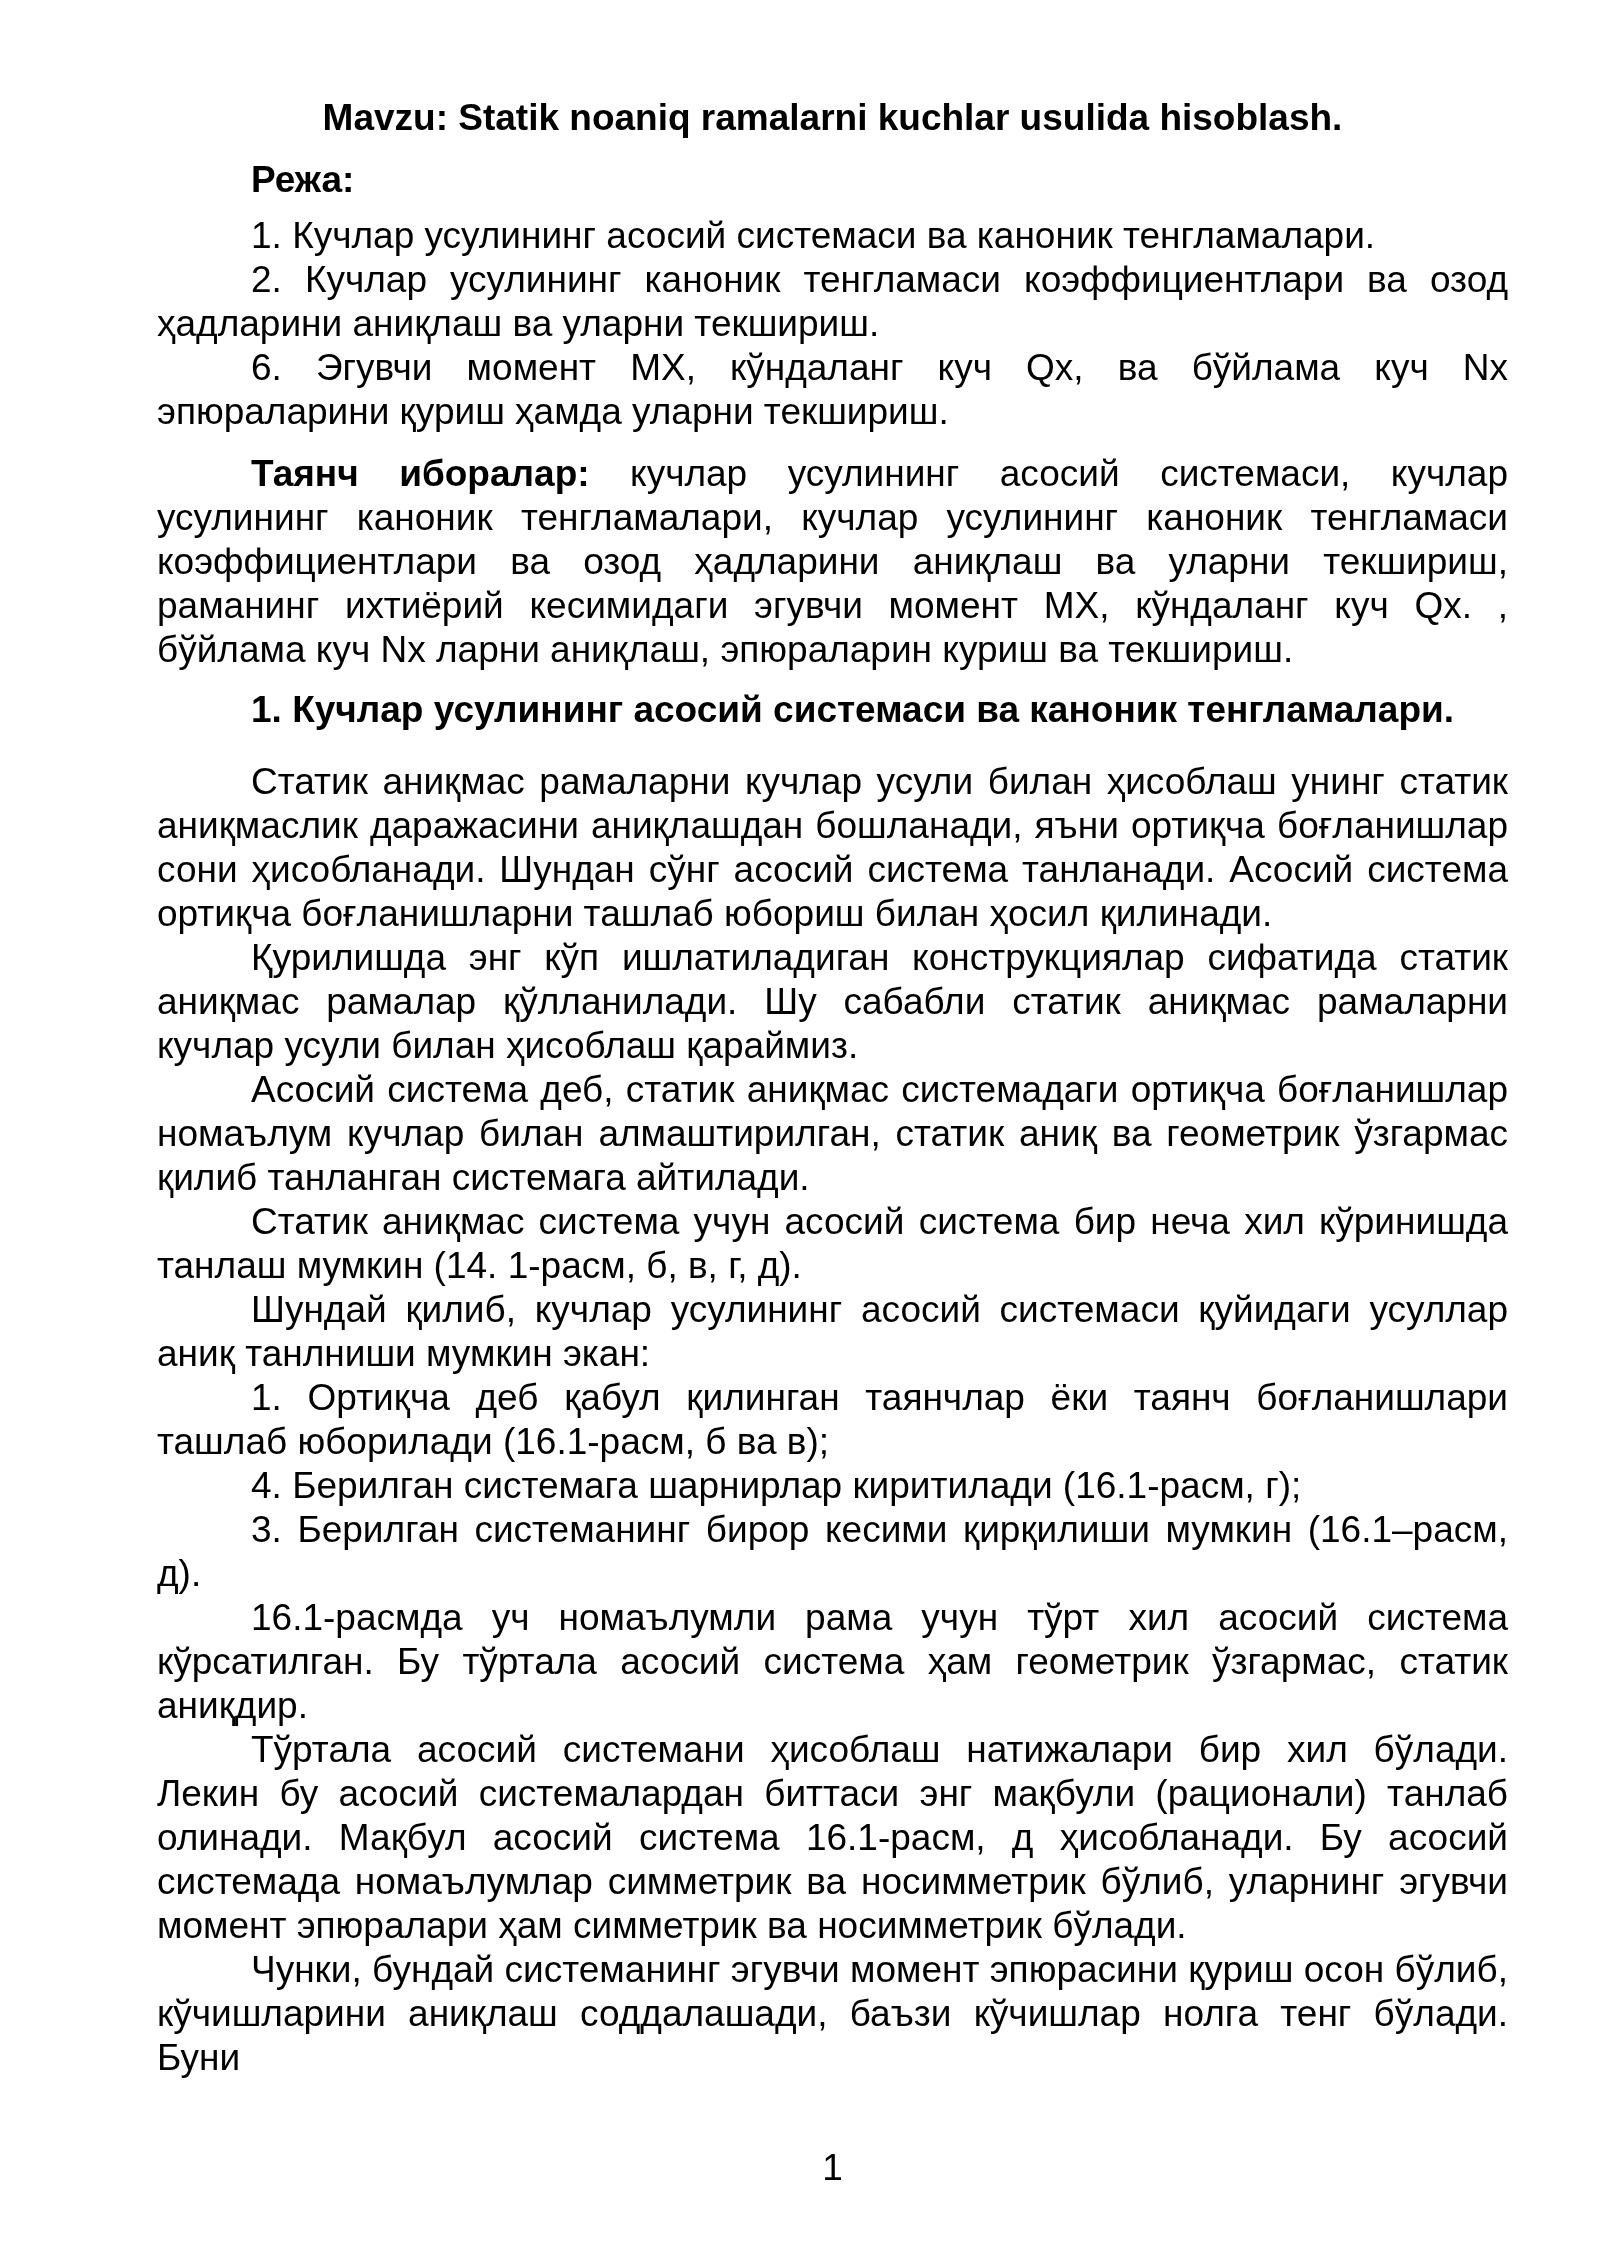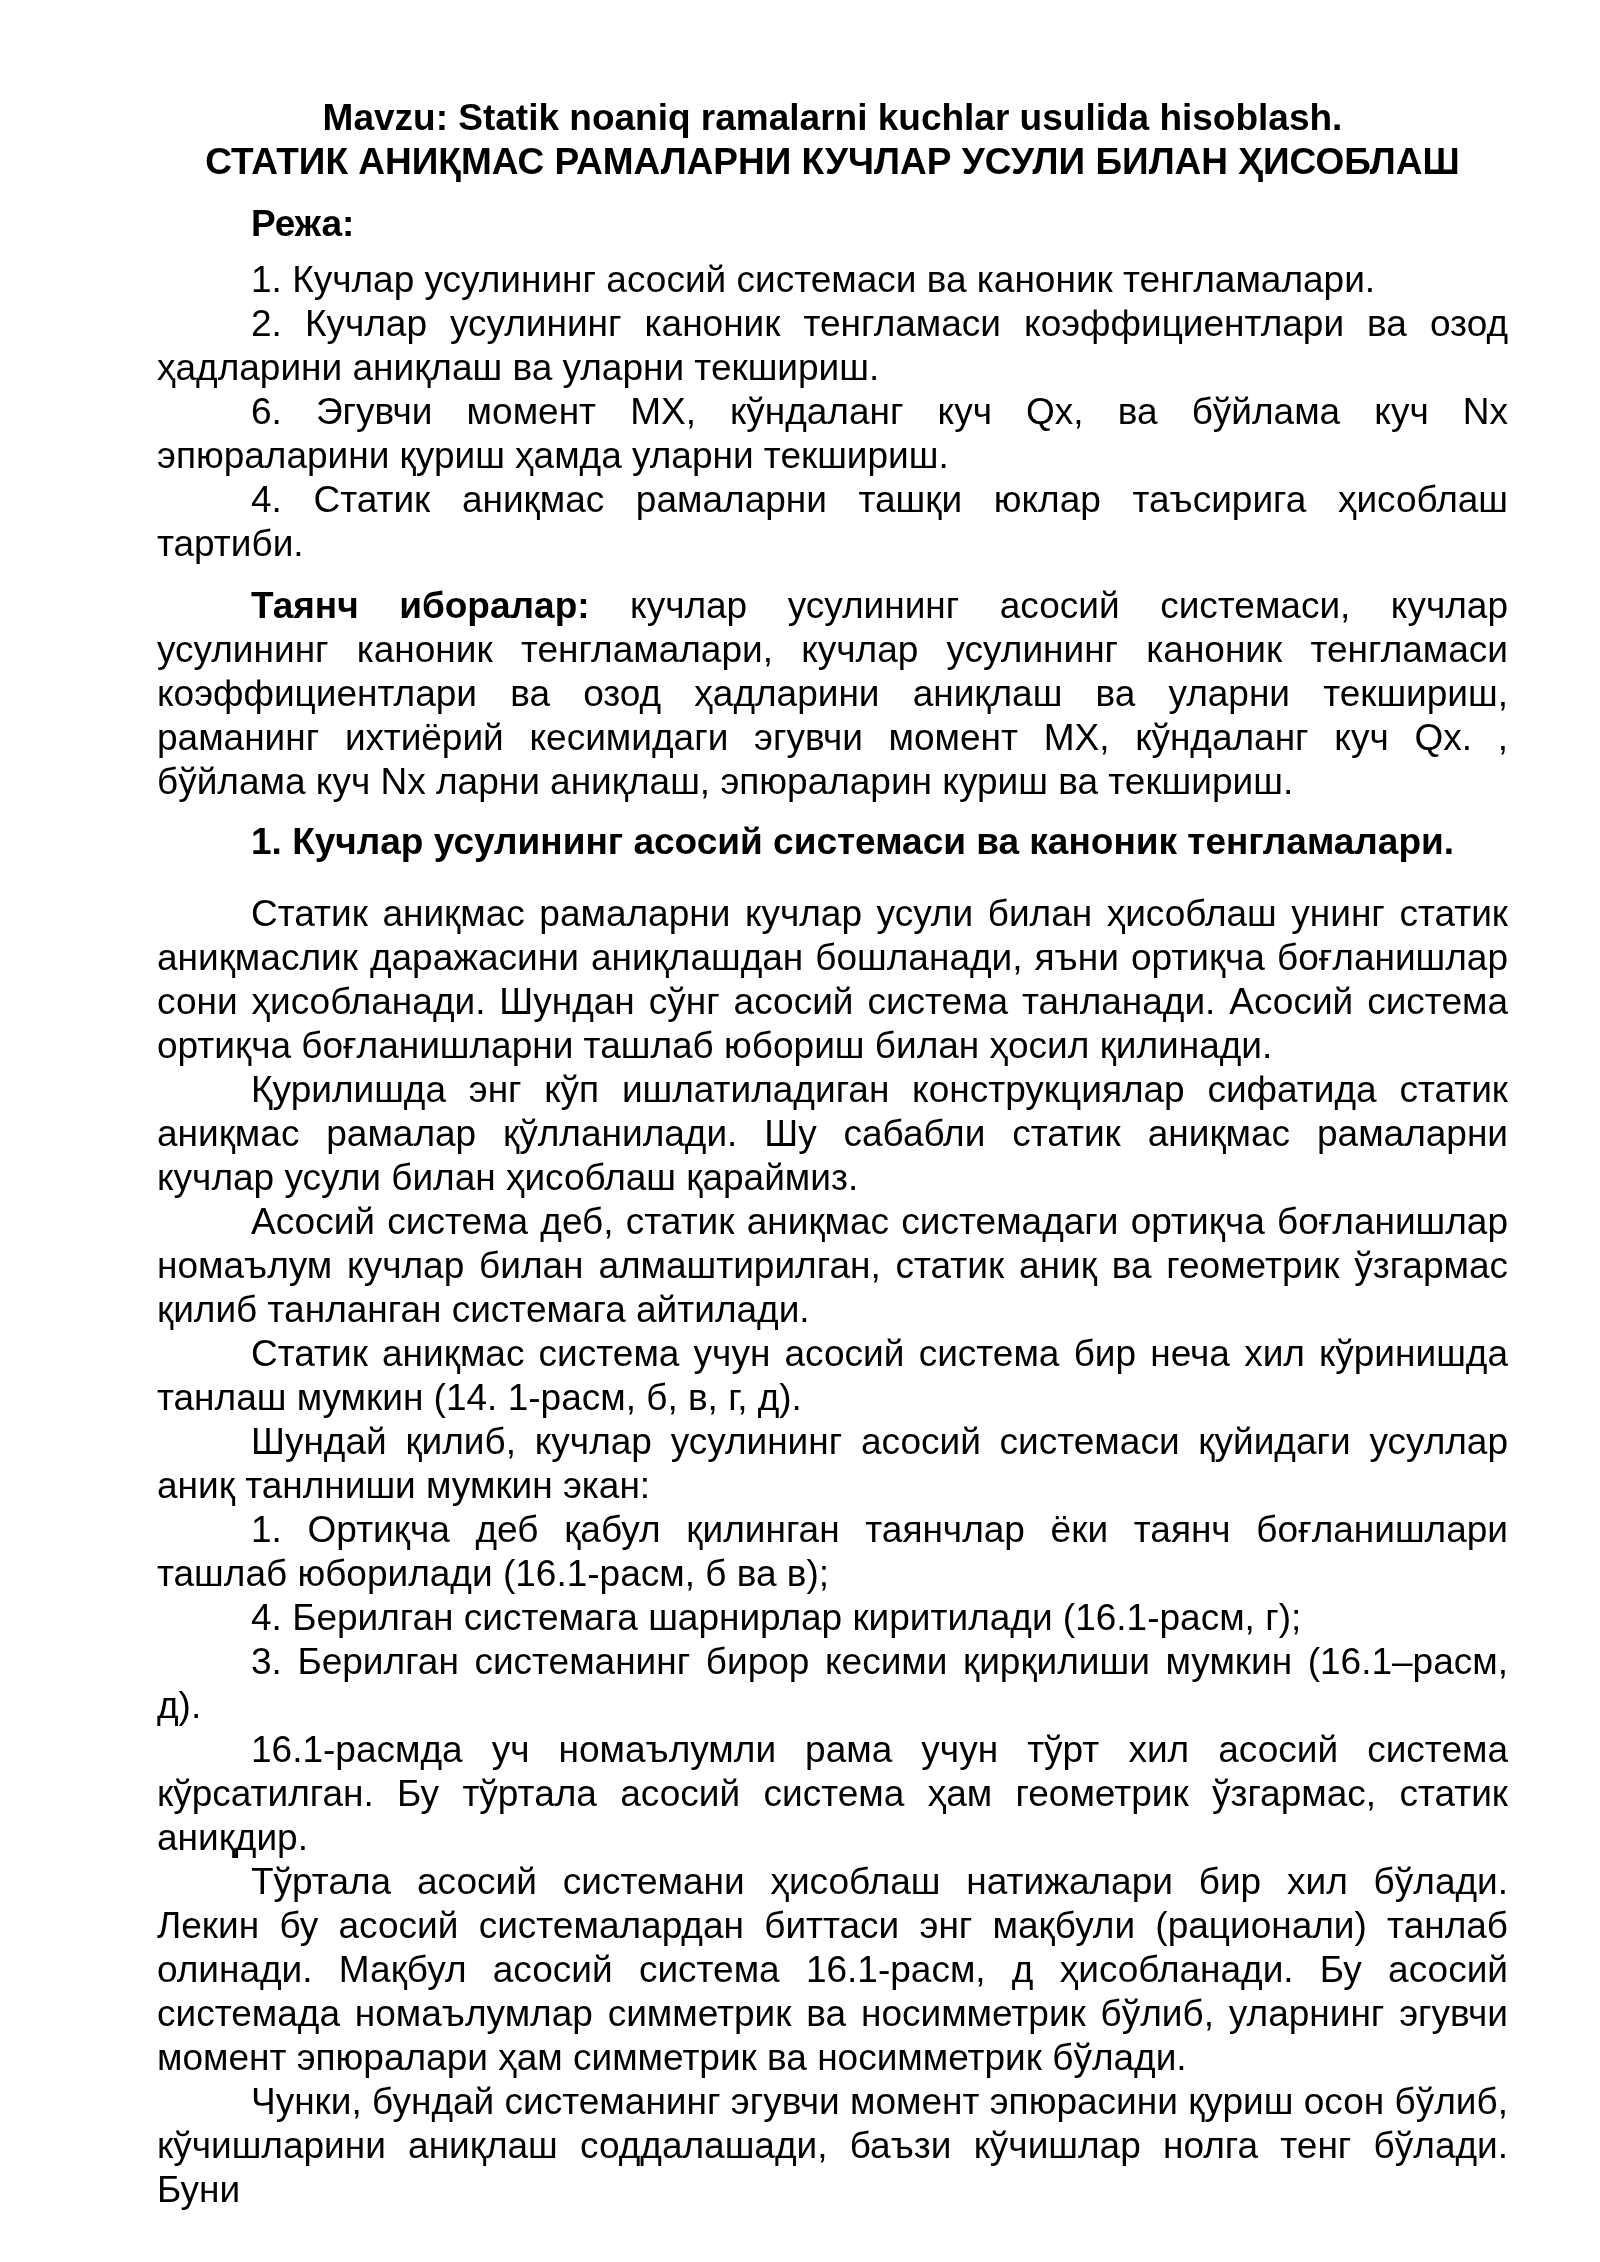--- a/index.html
+++ b/index.html
@@ -49,28 +49,26 @@
     text-indent: 0;
     margin-top: 66px;
   }
 </style>
 </head>
 <body>
 
 <div class="page">
 
   <p class="title-line">Mavzu: Statik noaniq ramalarni kuchlar usulida hisoblash.</p>
-  <p class="title-line">СТАТИК АНИҚМАС РАМАЛАРНИ КУЧЛАР УСУЛИ БИЛАН ҲИСОБЛАШ</p>
 
   <p class="plan-label">Режа:</p>
 
   <p>1. Кучлар усулининг асосий системаси ва каноник тенгламалари.</p>
   <p>2. Кучлар усулининг каноник тенгламаси коэффициентлари ва озод ҳадларини аниқлаш ва уларни текшириш.</p>
   <p>6. Эгувчи момент MX, кўндаланг куч Qx, ва бўйлама куч Nx эпюраларини қуриш ҳамда уларни текшириш.</p>
-  <p>4. Статик аниқмас рамаларни ташқи юклар таъсирига ҳисоблаш тартиби.</p>
 
   <p class="key-terms"><b>Таянч иборалар:</b><span> кучлар усулининг асосий системаси, кучлар усулининг каноник тенгламалари, кучлар усулининг каноник тенгламаси коэффициентлари ва озод ҳадларини аниқлаш ва уларни текшириш, раманинг ихтиёрий кесимидаги эгувчи момент MX, кўндаланг куч Qx. , бўйлама куч Nx ларни аниқлаш, эпюраларин куриш ва текшириш.</span></p>
 
   <p class="section-heading">1. Кучлар усулининг асосий системаси ва каноник тенгламалари.</p>
 
   <p>Статик аниқмас рамаларни кучлар усули билан ҳисоблаш унинг статик аниқмаслик даражасини аниқлашдан бошланади, яъни ортиқча боғланишлар сони ҳисобланади. Шундан сўнг асосий система танланади. Асосий система ортиқча боғланишларни ташлаб юбориш билан ҳосил қилинади.</p>
   <p>Қурилишда энг кўп ишлатиладиган конструкциялар сифатида статик аниқмас рамалар қўлланилади. Шу сабабли статик аниқмас рамаларни кучлар усули билан ҳисоблаш қараймиз.</p>
   <p>Асосий система деб, статик аниқмас системадаги ортиқча боғланишлар номаълум кучлар билан алмаштирилган, статик аниқ ва геометрик ўзгармас қилиб танланган системага айтилади.</p>
   <p>Статик аниқмас система учун асосий система бир неча хил кўринишда танлаш мумкин (14. 1-расм, б, в, г, д).</p>
   <p>Шундай қилиб, кучлар усулининг асосий системаси қуйидаги усуллар аниқ танлниши мумкин экан:</p>

